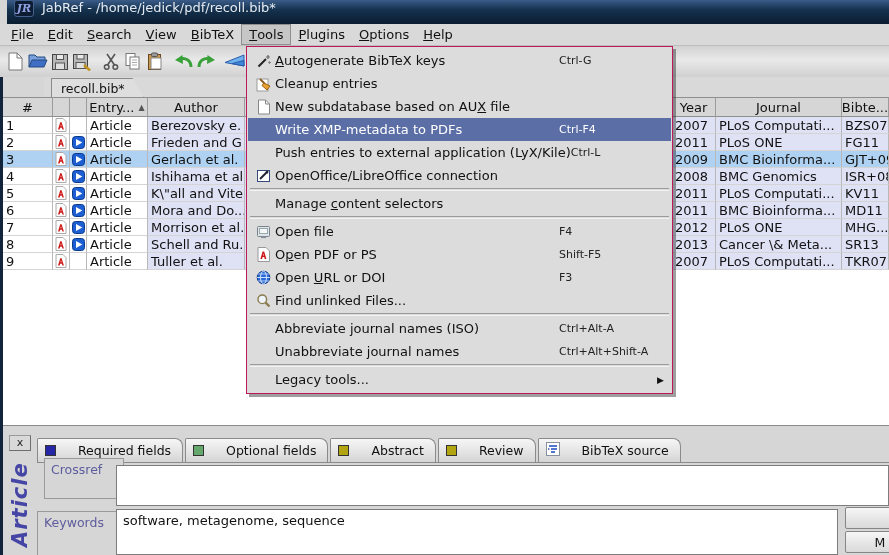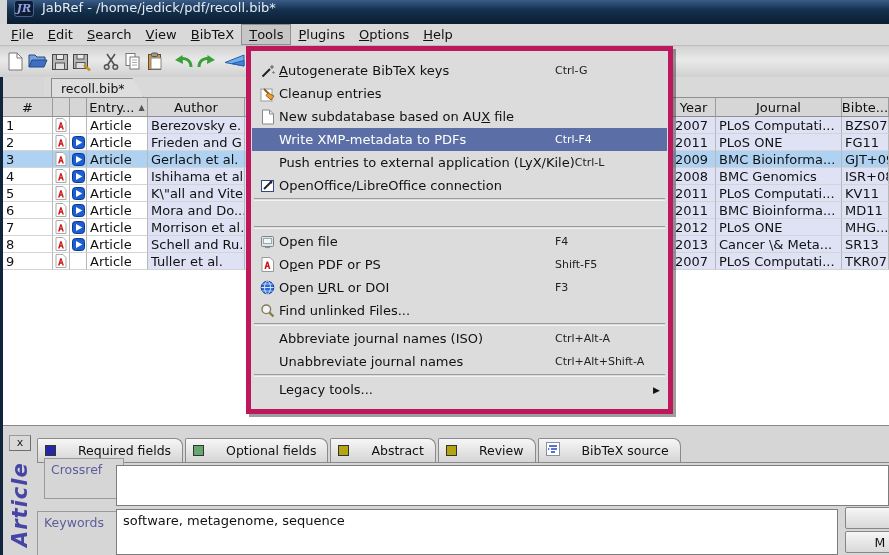--- a/index.html
+++ b/index.html
@@ -46,21 +46,21 @@
     overflow:hidden; white-space:nowrap; display:flex; align-items:center; background:#fff; }
   .td.icon { padding:0; justify-content:center; }
   .td.lav { background:#dfe2f5; }
   .trow.sel .td { background:#b0d2f2; }
   .th { background:#d6d6d6; border-right:1px solid #9c9c9c; border-bottom:1px solid #8f8f8f;
     border-top:1px solid #8f8f8f; display:flex; align-items:center; justify-content:center; gap:4px; }
   .sortarrow { font-size:8px; color:#555; }
 
   
   .menu { position:absolute; left:246px; top:46px; width:427px; background:#dcdcdc;
-    border:5px solid #be185d; box-shadow:3px 3px 0 rgba(40,40,40,.45); padding:8px 1px; z-index:50; }
+    border:1px solid #be185d; box-shadow:3px 3px 0 rgba(40,40,40,.45); padding:2px 1px; z-index:50; }
   .mi { position:relative; height:23px; display:flex; align-items:center; padding:0 8px 0 4px; }
   .mic { width:23px; height:18px; flex:none; display:flex; align-items:center; justify-content:center; }
   .mlabel { flex:1; white-space:nowrap; font-size:13px; }
   .mshort { width:104px; flex:none; font-size:11px; color:#222; }
   .mi.hl { background:#5b6fa6; color:#fff; }
   .mi.hl .mshort { color:#fff; }
   .arr { position:absolute; right:7px; top:7px; font-size:9px; }
   .msep { height:3px; margin:1px 2px; border-top:1px solid #9b9b9b; border-bottom:1px solid #f2f2f2; }
 
   
@@ -465,20 +465,21 @@
           <line x1="4" y1="11" x2="11.5" y2="3.5" stroke="#223" stroke-width="2"></line>
           <polygon points="12.5,2.5 9.5,3.5 12,6" fill="#223"></polygon>
         </svg>
       </span>
       <span class="mlabel">OpenOffice/LibreOffice connection</span>
       <span class="mshort"></span>
     </div>
     <div class="msep"></div>
     <div class="mi">
       <span class="mic"></span>
+      <span class="mlabel">Manage <u>c</u>ontent selectors</span>
       <span class="mshort"></span>
     </div>
     <div class="msep"></div>
     <div class="mi">
       <span class="mic">
         <svg width="15" height="14" viewBox="0 0 15 14">
           <rect x="1.5" y="1.5" width="12" height="10" rx="1" fill="#dfe4ea" stroke="#7a828c"></rect>
           <rect x="3.5" y="3.5" width="8" height="5" fill="#f4f6f8" stroke="#9aa"></rect>
           <rect x="5" y="11.5" width="5" height="1.6" fill="#8a929c"></rect>
         </svg>

